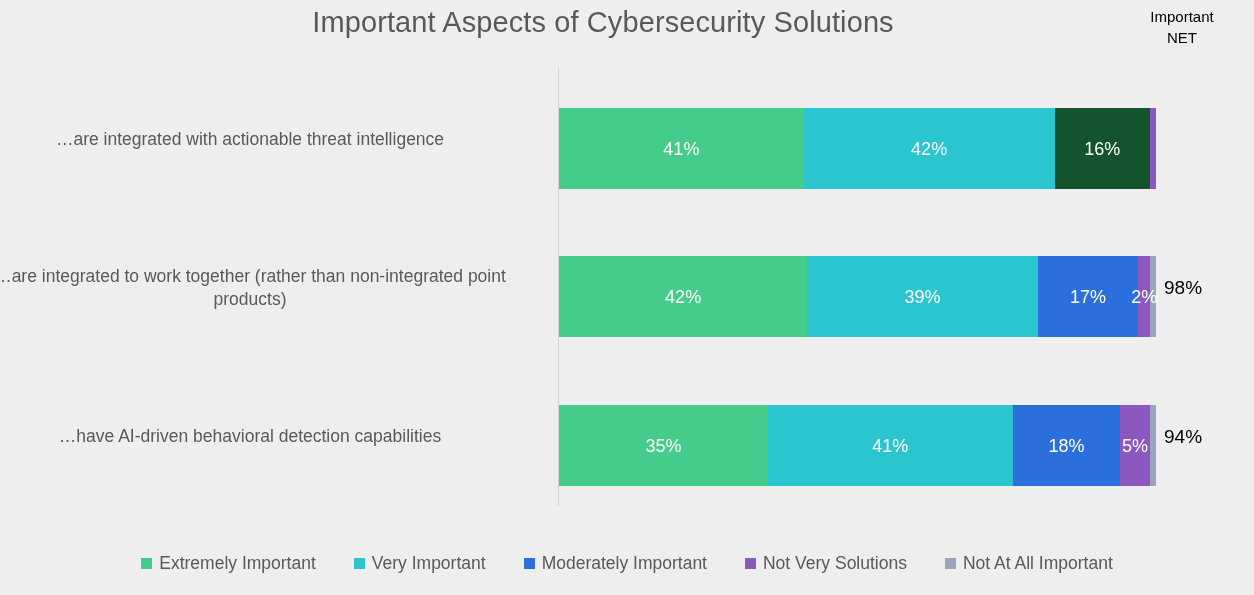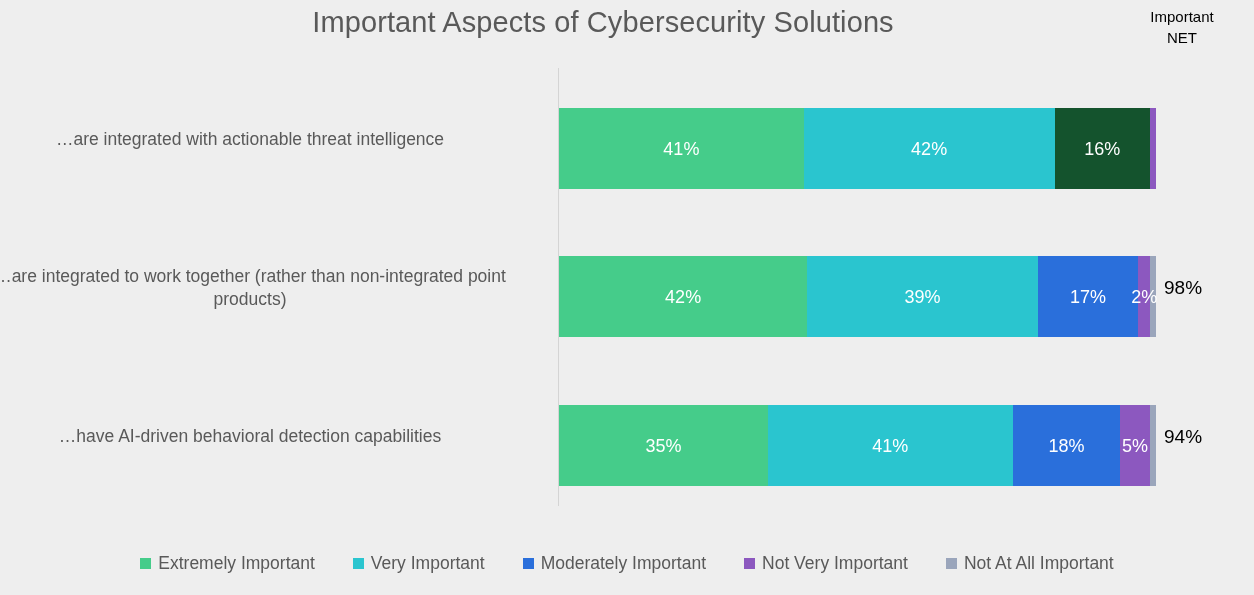--- a/index.html
+++ b/index.html
@@ -245,19 +245,19 @@
   <div class="legend-item">
     <span class="legend-swatch" style="background: rgb(42, 197, 207);"></span>
     <span>Very Important</span>
   </div>
   <div class="legend-item">
     <span class="legend-swatch" style="background: rgb(42, 111, 219);"></span>
     <span>Moderately Important</span>
   </div>
   <div class="legend-item">
     <span class="legend-swatch" style="background: rgb(140, 88, 191);"></span>
-    <span>Not Very Important</span>
+    <span>Not Very Solutions</span>
   </div>
   <div class="legend-item">
     <span class="legend-swatch" style="background: rgb(154, 165, 187);"></span>
     <span>Not At All Important</span>
   </div>
 </div>
 
 </body></html>

